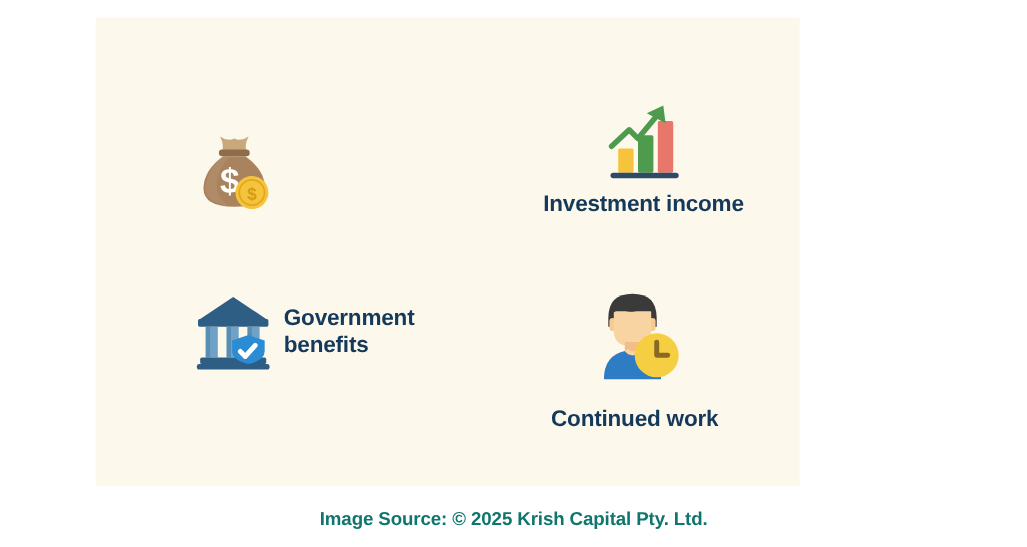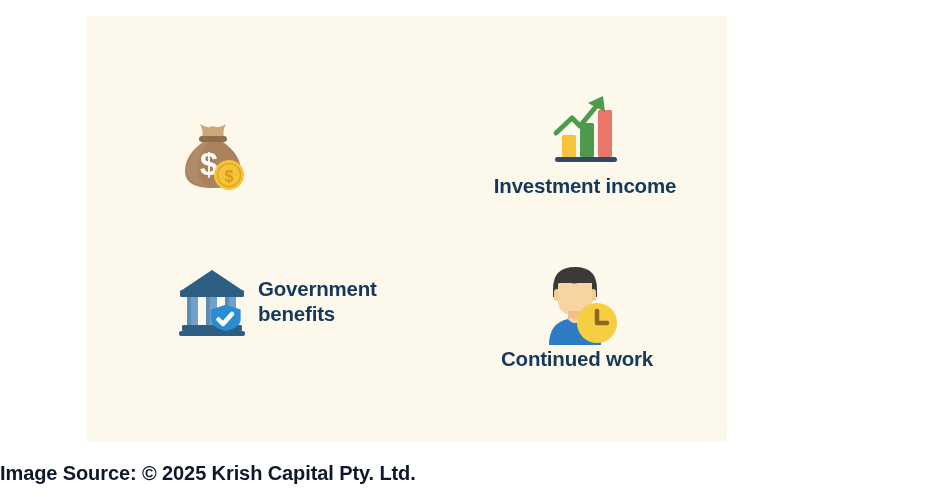--- a/index.html
+++ b/index.html
@@ -89,39 +89,39 @@
   #item-continued {
     left: 360px;
     top: 245px;
     width: 260px;
     display: flex;
     flex-direction: column;
     align-items: center;
   }
   #item-continued .item-label {
     font-size: 20.5px;
-    margin-top: 2px;
+    margin-top: 24px;
     text-align: center;
   }
 
   .icon-wrap {
     flex: 0 0 auto;
     display: block;
     line-height: 0;
   }
 
   
   #caption {
     position: absolute;
     left: 0;
     top: 462px;
     width: 934px;
-    text-align: left;
-    color: #0f172a;
-    font-size: 20px;
+    text-align: center;
+    color: #0f766e;
+    font-size: 17px;
     font-weight: bold;
     letter-spacing: -0.1px;
   }
 </style>
 </head>
 <body>
 
 <div id="stage">
 
   <div id="panel">

